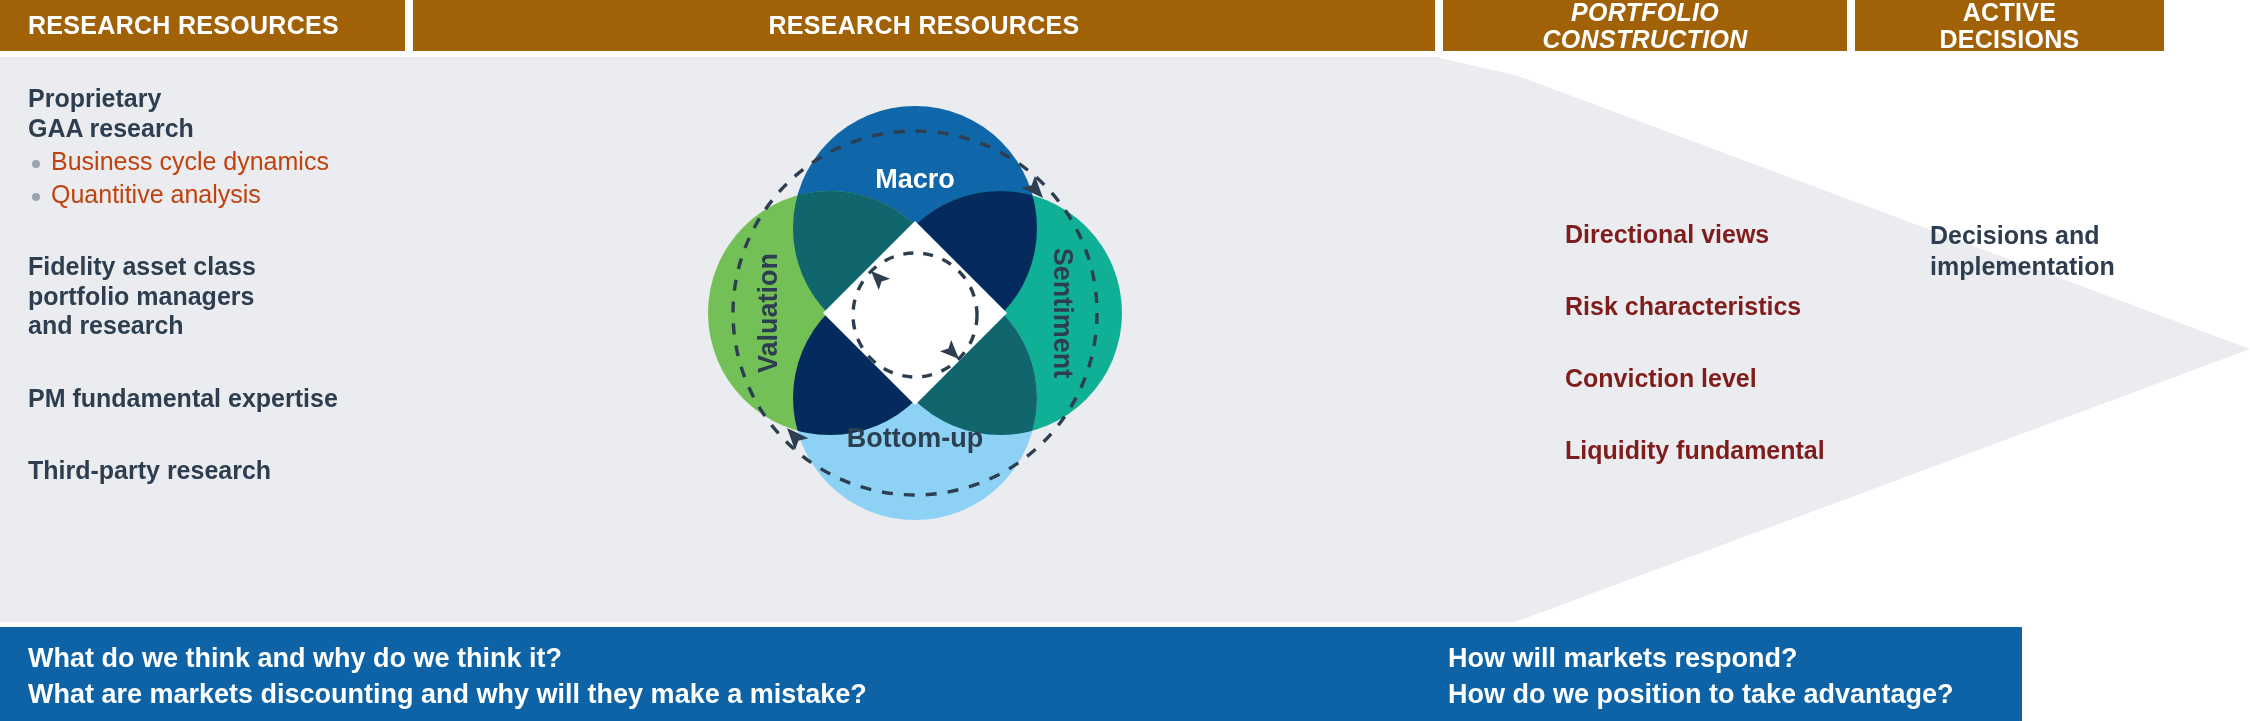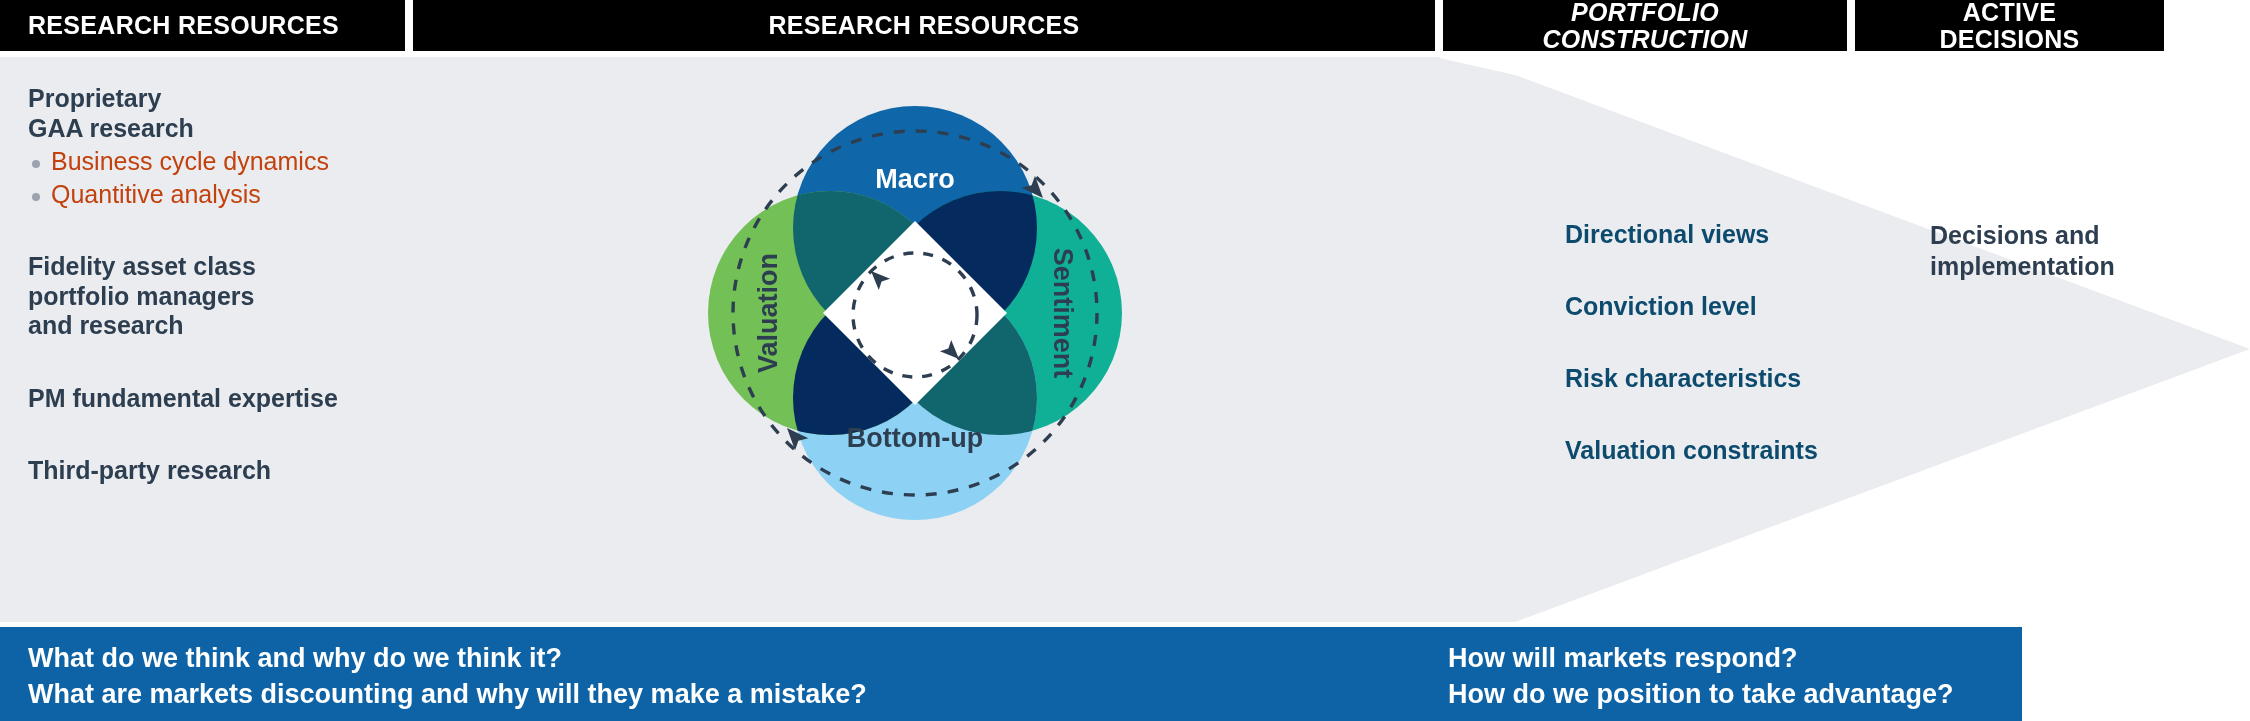--- a/index.html
+++ b/index.html
@@ -9,21 +9,21 @@
     font-family:"Liberation Sans", sans-serif;
     position:relative; overflow:hidden;
   }
 
   
   .header {
     position:absolute; left:0; top:0; width:2250px; height:57px;
     display:flex;
   }
   .hdr-cell {
-    background:#000000;
+    background:#a16207;
     color:#ffffff;
     display:flex; align-items:center; justify-content:center;
     text-align:center;
     font-weight:bold;
     font-size:25px;
     letter-spacing:0.3px;
     line-height:1.08;
     height:51px;
   }
   .hdr-gap { width:8px; background:#ffffff; height:51px; }
@@ -66,21 +66,21 @@
     width:8px; height:8px; border-radius:50%; background:#9aa3ae;
   }
   .lc-block { margin-top:43px; }
   .lc-block.first { margin-top:0; }
 
   
   .pc-col {
     position:absolute; left:1565px; top:162px; width:340px;
   }
   .pc-item {
-    font-size:25px; font-weight:bold; color:#0c4a6e;
+    font-size:25px; font-weight:bold; color:#7f1d1d;
     line-height:1.2; margin-bottom:42px; white-space:nowrap;
   }
   .pc-item:last-child { margin-bottom:0; }
 
   
   .ad-text {
     position:absolute; left:1930px; top:163px; width:330px;
     font-size:25px; font-weight:bold; color:#2d3e50; line-height:1.22;
   }
 
@@ -220,23 +220,23 @@
       <text x="399" y="260" text-anchor="middle" font-family="Liberation Sans, sans-serif" font-size="27" font-weight="bold" fill="#2d3e50" transform="rotate(90 399 260)">Sentiment</text>
 
       <text x="260" y="394" text-anchor="middle" font-family="Liberation Sans, sans-serif" font-size="27" font-weight="bold" fill="#2d3e50">Bottom-up</text>
 
       <text x="122" y="260" text-anchor="middle" font-family="Liberation Sans, sans-serif" font-size="27" font-weight="bold" fill="#2d3e50" transform="rotate(-90 122 260)">Valuation</text>
     </svg>
   </div>
 
   <div class="pc-col">
     <div class="pc-item">Directional views</div>
+    <div class="pc-item">Risk characteristics</div>
     <div class="pc-item">Conviction level</div>
-    <div class="pc-item">Risk characteristics</div>
-    <div class="pc-item">Valuation constraints</div>
+    <div class="pc-item">Liquidity fundamental</div>
   </div>
 
   <div class="ad-text">
     <div>Decisions and</div>
     <div>implementation</div>
   </div>
 </div>
 
 <div class="bottom-bar">
   <div class="bb-left">

